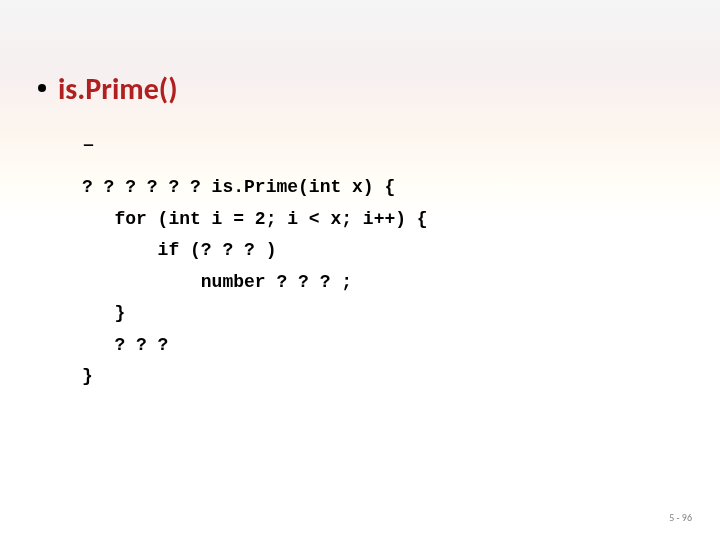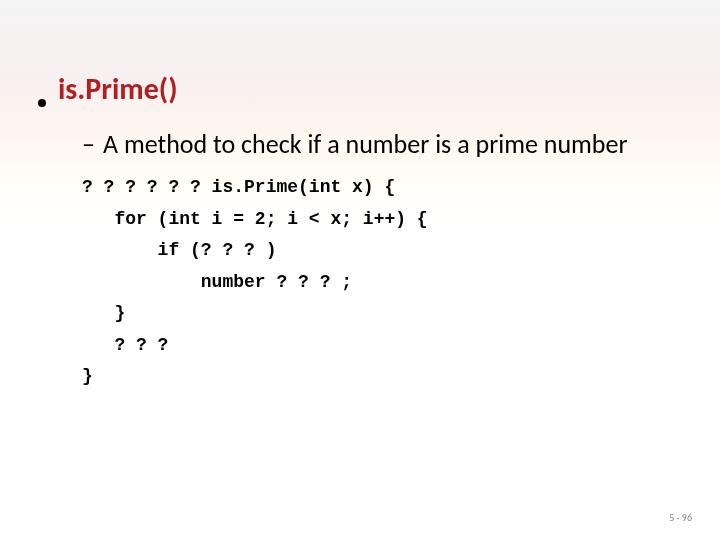--- a/index.html
+++ b/index.html
@@ -22,21 +22,21 @@
       #fdf6ef 60%,
       #fffdf5 80%,
       #ffffff 100%);
   }
   .content {
     position: relative;
     padding: 70px 30px 0 30px;
   }
   .bullet-row {
     display: flex;
-    align-items: flex-end;
+    align-items: flex-start;
     margin-bottom: 22px;
   }
   .bullet-dot {
     width: 8px;
     height: 8px;
     border-radius: 50%;
     background: #000;
     margin-top: 14px;
     margin-left: 8px;
     margin-right: 12px;
@@ -90,21 +90,20 @@
 
 <div class="content">
 
   <div class="bullet-row">
     <div class="bullet-dot"></div>
     <div class="bullet-title">is.Prime()</div>
   </div>
 
   <div class="sub-row">
     <div class="en-dash">–</div>
-    <div class="sub-text">A method to check if a number is a prime number</div>
   </div>
 
   <div class="code-block"><span>? ? ? ? ? ? is.Prime(int x) {</span>
 <span>   for (int i = 2; i &lt; x; i++) {</span>
 <span>       if (? ? ? )</span>
 <span>           number ? ? ? ;</span>
 <span>   }</span>
 <span>   ? ? ?</span>
 <span>}</span></div>
 

